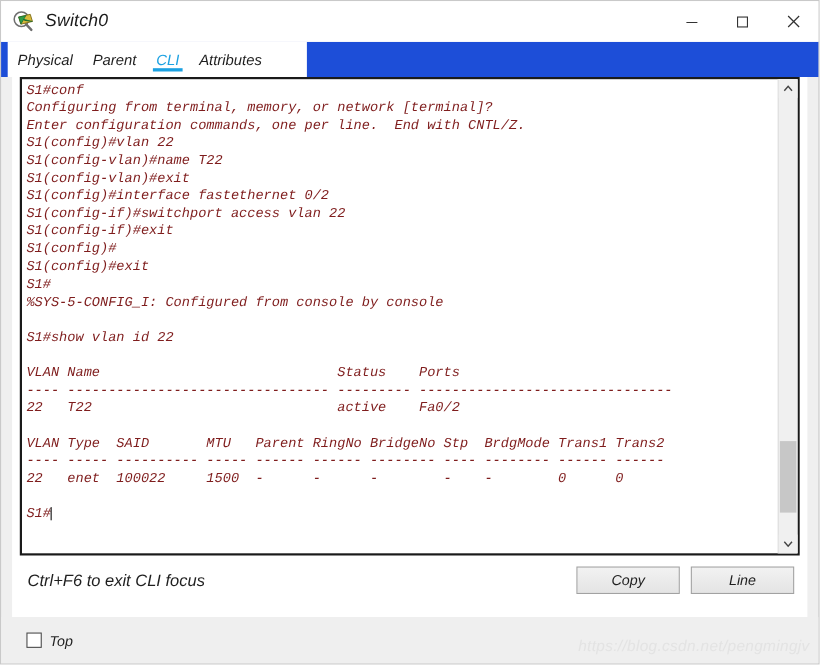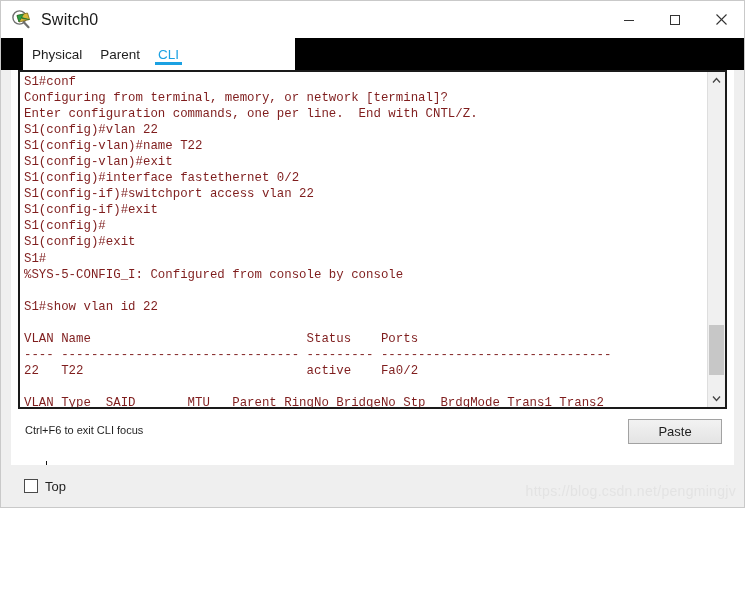--- a/index.html
+++ b/index.html
@@ -12,26 +12,27 @@
     height: 606px;
     overflow: hidden;
     font-family: "Liberation Sans", sans-serif;
     -webkit-font-smoothing: antialiased;
   }
 
   .window {
     position: absolute;
     left: 0; top: 0;
     width: 745px;
-    height: 508px;
+    height: 604px;
     border: 1px solid #c9c9c9;
     background: #efefef;
     box-sizing: border-box;
     display: flex;
     flex-direction: column;
+    font-style: italic;
   }
 
   
   .titlebar {
     height: 37px;
     background: #ffffff;
     display: flex;
     align-items: center;
     flex: 0 0 auto;
     position: relative;
@@ -63,22 +64,22 @@
     align-items: center;
     justify-content: center;
     color: #333333;
     font-size: 14px;
     background: transparent;
   }
 
   
   .tabstrip-wrap {
     flex: 0 0 auto;
-    background: #000000;
-    padding-left: 22px;
+    background: #1d4ed8;
+    padding-left: 6px;
     padding-right: 10px;
   }
   .tabstrip {
     background: #ffffff;
     height: 32px;
     display: flex;
     align-items: stretch;
     width: 272px;
     box-sizing: border-box;
   }
@@ -188,21 +189,21 @@
   
   .panel-footer {
     flex: 0 0 auto;
     height: 56px;
     display: flex;
     align-items: flex-start;
     padding: 10px 12px 0 14px;
     box-sizing: border-box;
   }
   .hint {
-    font-size: 11px;
+    font-size: 15px;
     color: #1f1f1f;
     padding-top: 5px;
   }
   .footer-spacer { flex: 1 1 auto; }
   .btn {
     width: 94px;
     height: 25px;
     border: 1px solid #a2a2a2;
     background: linear-gradient(#f2f2f2, #e4e4e4);
     font-size: 13px;
@@ -288,20 +289,23 @@
   <div class="tabstrip-wrap">
     <div class="tabstrip">
       <div class="tab">
           <span>Physical</span>
         </div>
       <div class="tab">
           <span>Parent</span>
         </div>
       <div class="tab active">
           <span>CLI</span>
+        </div>
+      <div class="tab">
+          <span>Attributes</span>
         </div>
     </div>
   </div>
 
   <div class="panel">
 
     <div class="terminal-wrap">
       <div class="terminal">
         <pre>S1#conf
 Configuring from terminal, memory, or network [terminal]?
@@ -343,21 +347,22 @@
           <svg width="9" height="7" viewBox="0 0 9 7">
               <polyline points="1,1.5 4.5,5.5 8,1.5" fill="none" stroke="#444" stroke-width="1.3"></polyline>
             </svg>
         </div>
       </div>
     </div>
 
     <div class="panel-footer">
       <div class="hint">Ctrl+F6 to exit CLI focus</div>
       <div class="footer-spacer"></div>
-      <div class="btn">Paste</div>
+      <div class="btn">Copy</div>
+      <div class="btn">Line</div>
     </div>
   </div>
 
   <div class="bottombar">
     <div class="checkbox"></div>
     <div class="cb-label">Top</div>
     <div class="watermark">https://blog.csdn.net/pengmingjv</div>
   </div>
 
 </div>

